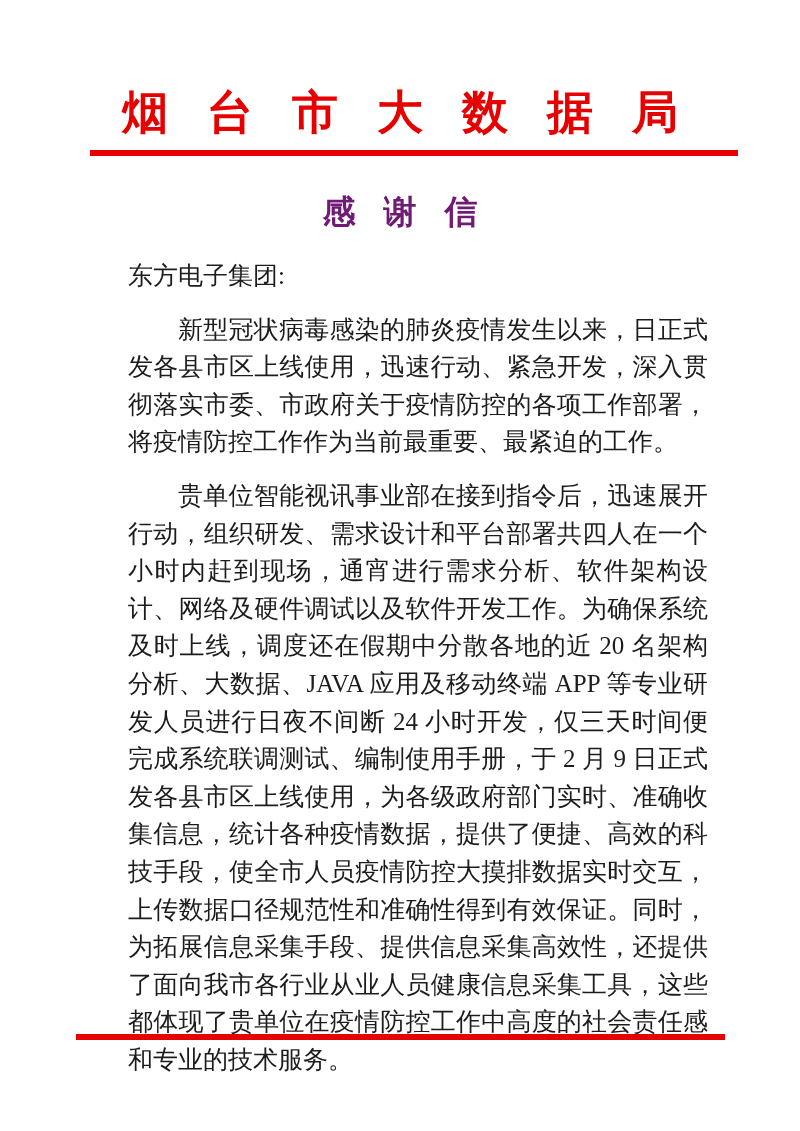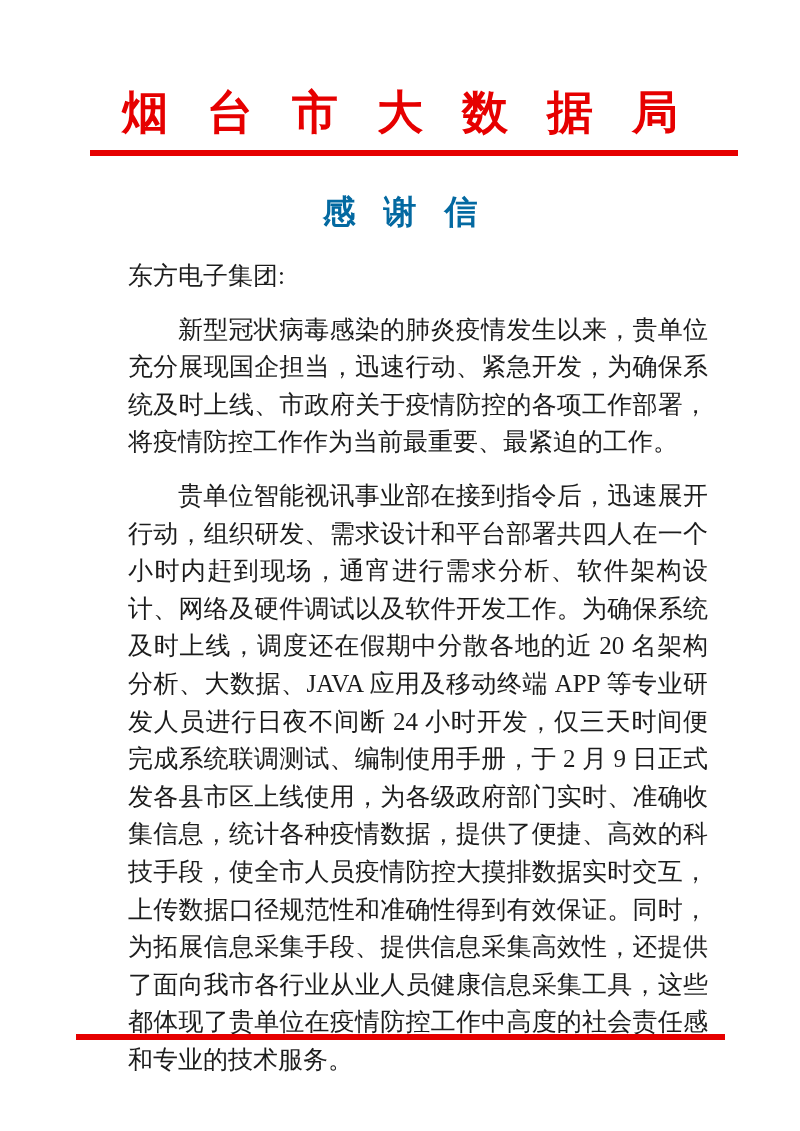--- a/index.html
+++ b/index.html
@@ -36,21 +36,21 @@
     background: #ffffff;
     border-top: 4px solid var(--accent, #e60000);
     border-bottom: 2px solid var(--accent, #e60000);
   }
   .letter-title {
     position: absolute;
     top: 190px;
     left: 0;
     right: 0;
     text-align: center;
-    color: #0369a1;
+    color: #701a75;
     font-size: 33px;
     font-weight: bold;
     letter-spacing: 28px;
     text-indent: 28px;
     white-space: nowrap;
   }
   .letter-body {
     position: absolute;
     top: 241px;
     left: 112px;
@@ -79,19 +79,19 @@
 <div class="page">
 
   <div class="agency-name">烟台市大数据局</div>
 
   <div class="rule-top"></div>
 
   <div class="letter-title">感谢信</div>
 
   <div class="letter-body">
     <p>东方电子集团:</p>
-    <p class="para">新型冠状病毒感染的肺炎疫情发生以来，贵单位充分展现国企担当，迅速行动、紧急开发，为确保系统及时上线、市政府关于疫情防控的各项工作部署，将疫情防控工作作为当前最重要、最紧迫的工作。</p>
+    <p class="para">新型冠状病毒感染的肺炎疫情发生以来，日正式发各县市区上线使用，迅速行动、紧急开发，深入贯彻落实市委、市政府关于疫情防控的各项工作部署，将疫情防控工作作为当前最重要、最紧迫的工作。</p>
     <p class="para">贵单位智能视讯事业部在接到指令后，迅速展开行动，组织研发、需求设计和平台部署共四人在一个小时内赶到现场，通宵进行需求分析、软件架构设计、网络及硬件调试以及软件开发工作。为确保系统及时上线，调度还在假期中分散各地的近 20 名架构分析、大数据、JAVA 应用及移动终端 APP 等专业研发人员进行日夜不间断 24 小时开发，仅三天时间便完成系统联调测试、编制使用手册，于 2 月 9 日正式发各县市区上线使用，为各级政府部门实时、准确收集信息，统计各种疫情数据，提供了便捷、高效的科技手段，使全市人员疫情防控大摸排数据实时交互，上传数据口径规范性和准确性得到有效保证。同时，为拓展信息采集手段、提供信息采集高效性，还提供了面向我市各行业从业人员健康信息采集工具，这些都体现了贵单位在疫情防控工作中高度的社会责任感和专业的技术服务。</p>
   </div>
 
   <div class="rule-bottom"></div>
 
 </div>
 
 </body></html>

